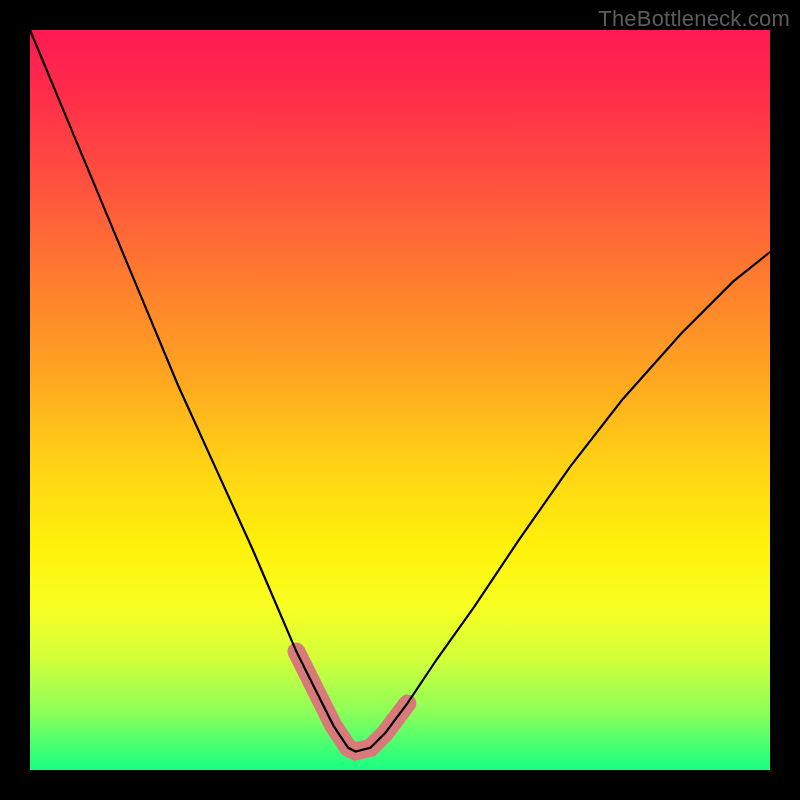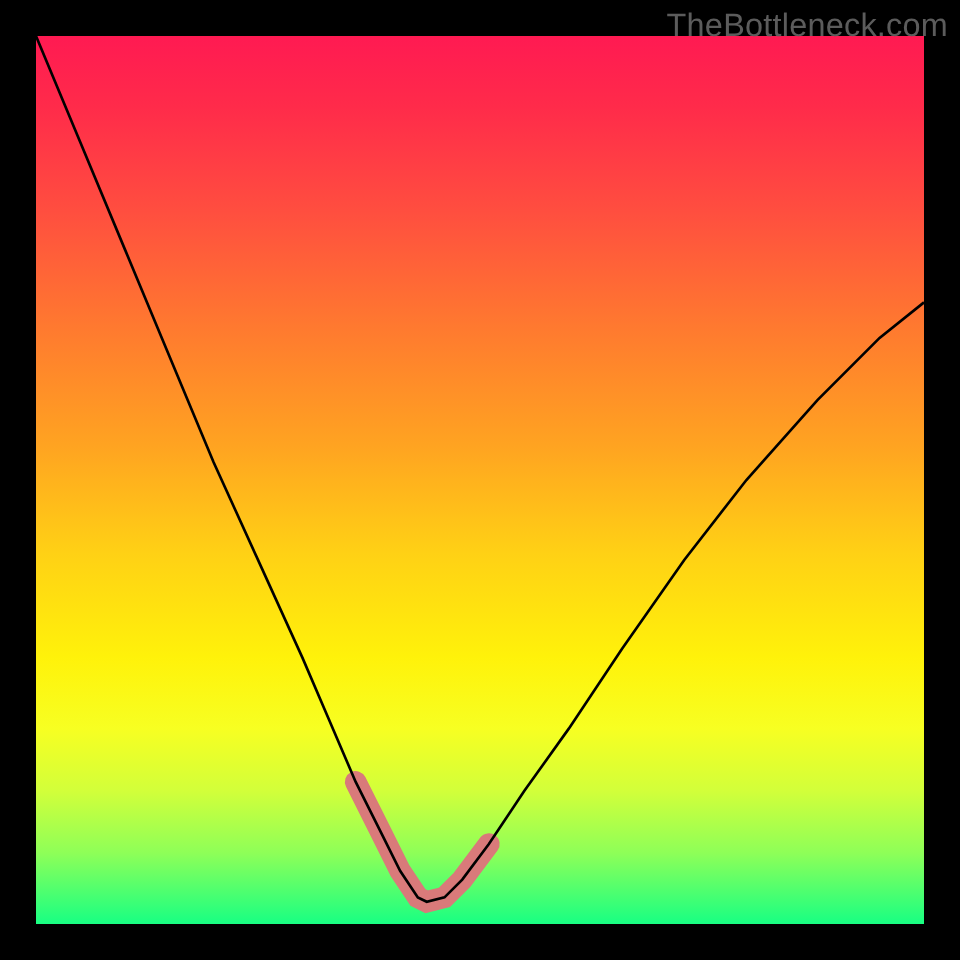--- a/index.html
+++ b/index.html
@@ -8,21 +8,21 @@
     position: relative;
     width: 800px;
     height: 800px;
     background: #000;
   }
   .watermark {
     position: absolute;
     top: 6px;
     right: 10px;
     font-family: Arial, Helvetica, sans-serif;
-    font-size: 27px;
+    font-size: 22px;
     color: #5c5c5c;
     font-weight: 500;
     letter-spacing: 0.2px;
     z-index: 10;
   }
   .plot {
     position: absolute;
     left: 30px;
     top: 30px;
     width: 740px;

